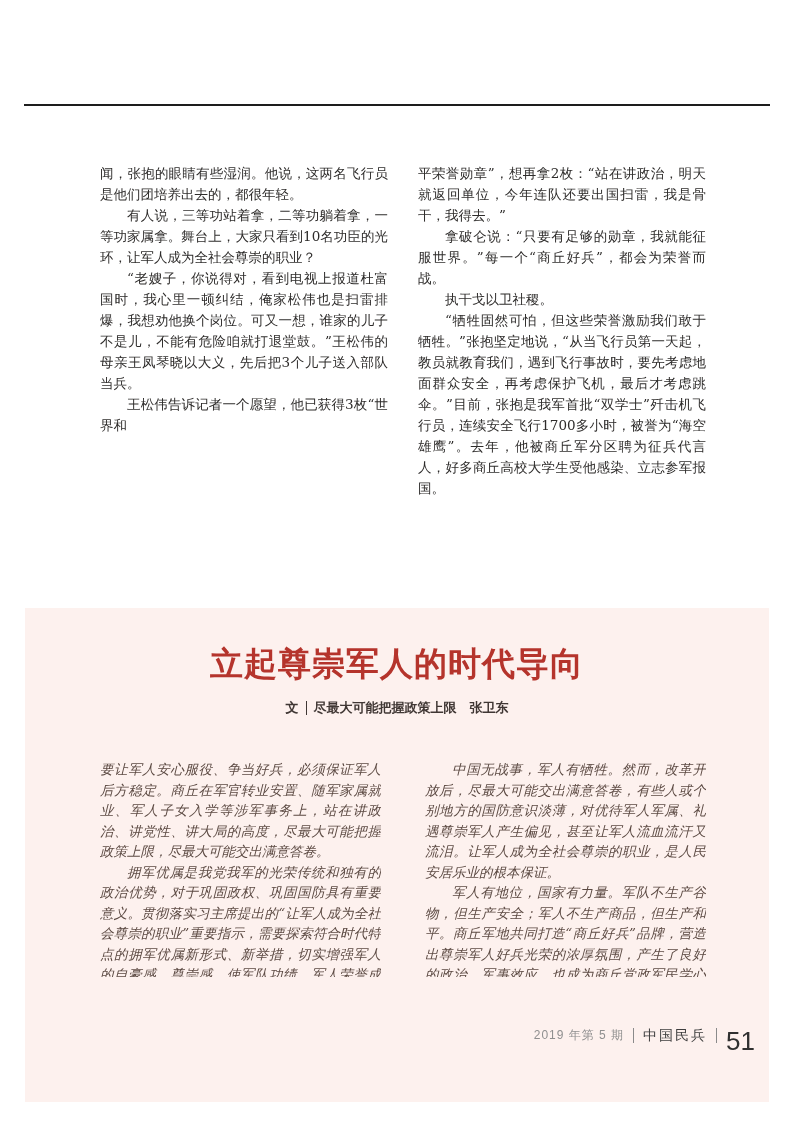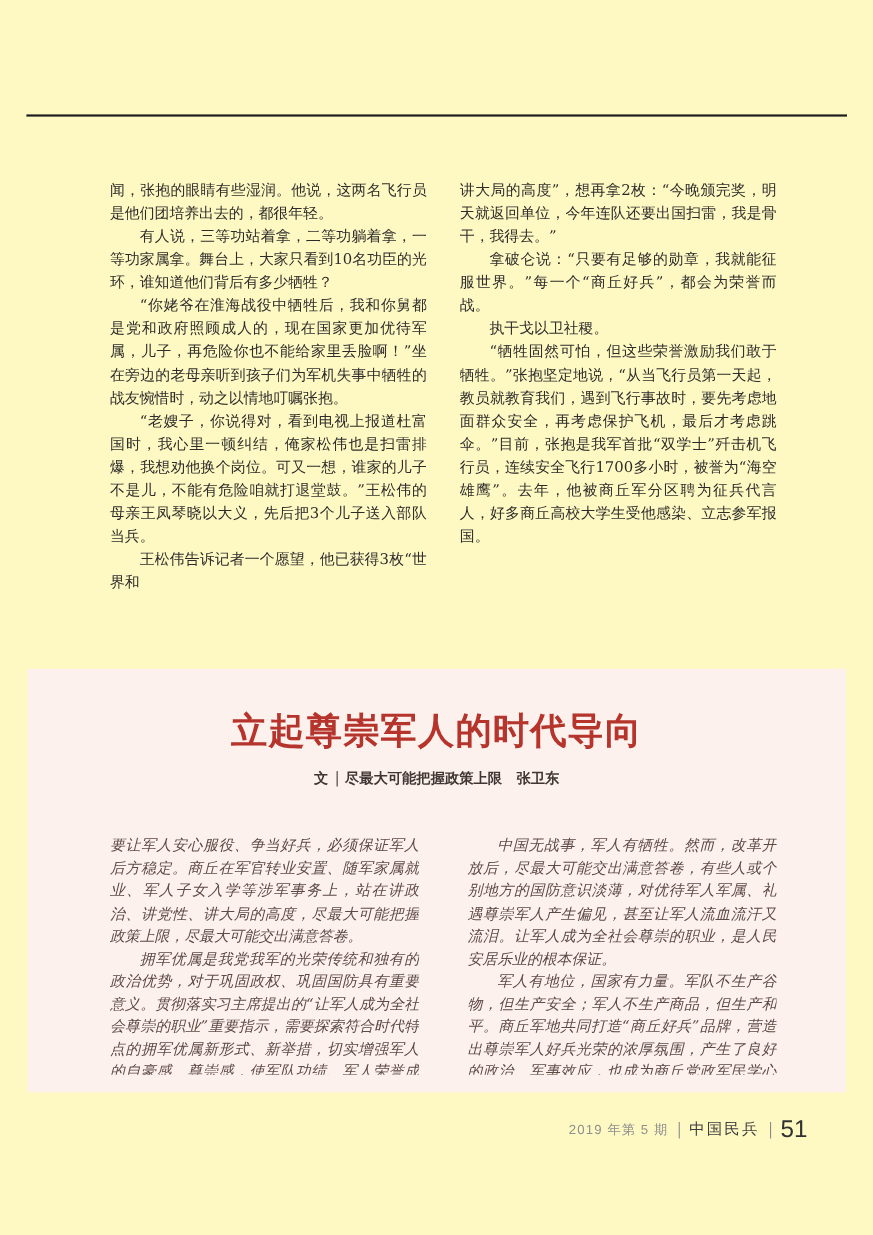--- a/index.html
+++ b/index.html
@@ -1,20 +1,20 @@
 <!DOCTYPE html>
 <html><head>
 <meta charset="utf-8">
 <style>
   html, body { margin: 0; padding: 0; background: #e8e8e8; }
   .page {
     position: relative;
     width: 794px; height: 1123px;
     margin: 0 auto;
-    background: #fef9c3;
+    background: #ffffff;
     font-family: "DejaVu Serif", serif;
     overflow: hidden;
   }
   .top-rule {
     position: absolute; left: 24px; top: 104px;
     width: 746px; height: 2px; background: #1d1d1d;
   }
   
   .article-cols {
     position: absolute; left: 100px; top: 163px;
@@ -23,21 +23,21 @@
   .col { width: 288px; max-height: 404px; overflow: hidden; }
   .para {
     margin: 0; font-size: 13.5px; line-height: 21px;
     text-align: justify; color: #2e2c2b;
     font-family: "DejaVu Serif", serif;
   }
   .para.indent { text-indent: 2em; }
   
   .feature-box {
     position: absolute; left: 25px; top: 608px;
-    width: 744px; height: 385px; background: #fdf1ee;
+    width: 744px; height: 494px; background: #fdf1ee;
   }
   .feature-title {
     margin: 0; padding-top: 36px; text-align: center;
     font-family: "Liberation Sans", sans-serif; font-weight: bold;
     font-size: 33px; line-height: 40px; color: #b5342c; letter-spacing: 1px;
   }
   .feature-byline {
     margin-top: 15px;
     display: flex; justify-content: center; align-items: center; gap: 7px;
     font-family: "Liberation Sans", sans-serif; font-weight: bold;
@@ -48,46 +48,45 @@
     position: absolute; left: 75px; top: 151px;
     width: 606px; display: flex; gap: 44px;
   }
   .feature-cols .col { max-height: 218px; }
   .feature-cols .para {
     font-style: italic; color: #5c4a43;
     font-size: 13.5px; line-height: 20.5px;
   }
   
   .footer {
-    position: absolute; top: 1014px; right: 60px;
+    position: absolute; top: 1014px; right: 39px;
     display: flex; align-items: center; gap: 9px;
     font-family: "Liberation Sans", sans-serif;
   }
   .footer-issue { font-size: 12px; color: #8f8f8f; letter-spacing: 1px; }
   .footer-bar { width: 1px; height: 15px; background: #8a8a8a; }
   .footer-mag { font-size: 14px; color: #3d3d3d; font-weight: normal; letter-spacing: 2px; }
-  .footer-page { font-size: 22px; color: #303030; font-weight: normal; }
+  .footer-page { font-size: 26px; color: #303030; font-weight: normal; margin-top: 12px; }
 </style>
 </head>
 <body>
 
 <div class="page">
 
   <div class="top-rule"></div>
 
   <div class="article-cols">
     <div class="col">
       <p class="para">闻，张抱的眼睛有些湿润。他说，这两名飞行员是他们团培养出去的，都很年轻。</p>
-      <p class="para indent">有人说，三等功站着拿，二等功躺着拿，一等功家属拿。舞台上，大家只看到10名功臣的光环，谁知道他们背后有多少牺牲？</p>
-      <p class="para indent">“你姥爷在淮海战役中牺牲后，我和你舅都是党和政府照顾成人的，现在国家更加优待军属，儿子，再危险你也不能给家里丢脸啊！”坐在旁边的老母亲听到孩子们为军机失事中牺牲的战友惋惜时，动之以情地叮嘱张抱。</p>
+      <p class="para indent">有人说，三等功站着拿，二等功躺着拿，一等功家属拿。舞台上，大家只看到10名功臣的光环，让军人成为全社会尊崇的职业？</p>
       <p class="para indent">“老嫂子，你说得对，看到电视上报道杜富国时，我心里一顿纠结，俺家松伟也是扫雷排爆，我想劝他换个岗位。可又一想，谁家的儿子不是儿，不能有危险咱就打退堂鼓。”王松伟的母亲王凤琴晓以大义，先后把3个儿子送入部队当兵。</p>
       <p class="para indent">王松伟告诉记者一个愿望，他已获得3枚“世界和</p>
     </div>
     <div class="col">
-      <p class="para">讲大局的高度”，想再拿2枚：“今晚颁完奖，明天就返回单位，今年连队还要出国扫雷，我是骨干，我得去。”</p>
+      <p class="para">平荣誉勋章”，想再拿2枚：“站在讲政治，明天就返回单位，今年连队还要出国扫雷，我是骨干，我得去。”</p>
       <p class="para indent">拿破仑说：“只要有足够的勋章，我就能征服世界。”每一个“商丘好兵”，都会为荣誉而战。</p>
       <p class="para indent">执干戈以卫社稷。</p>
       <p class="para indent">“牺牲固然可怕，但这些荣誉激励我们敢于牺牲。”张抱坚定地说，“从当飞行员第一天起，教员就教育我们，遇到飞行事故时，要先考虑地面群众安全，再考虑保护飞机，最后才考虑跳伞。”目前，张抱是我军首批“双学士”歼击机飞行员，连续安全飞行1700多小时，被誉为“海空雄鹰”。去年，他被商丘军分区聘为征兵代言人，好多商丘高校大学生受他感染、立志参军报国。</p>
 
     </div>
   </div>
 
   <div class="feature-box">
     <h1 class="feature-title">立起尊崇军人的时代导向</h1>
     <div class="feature-byline">

